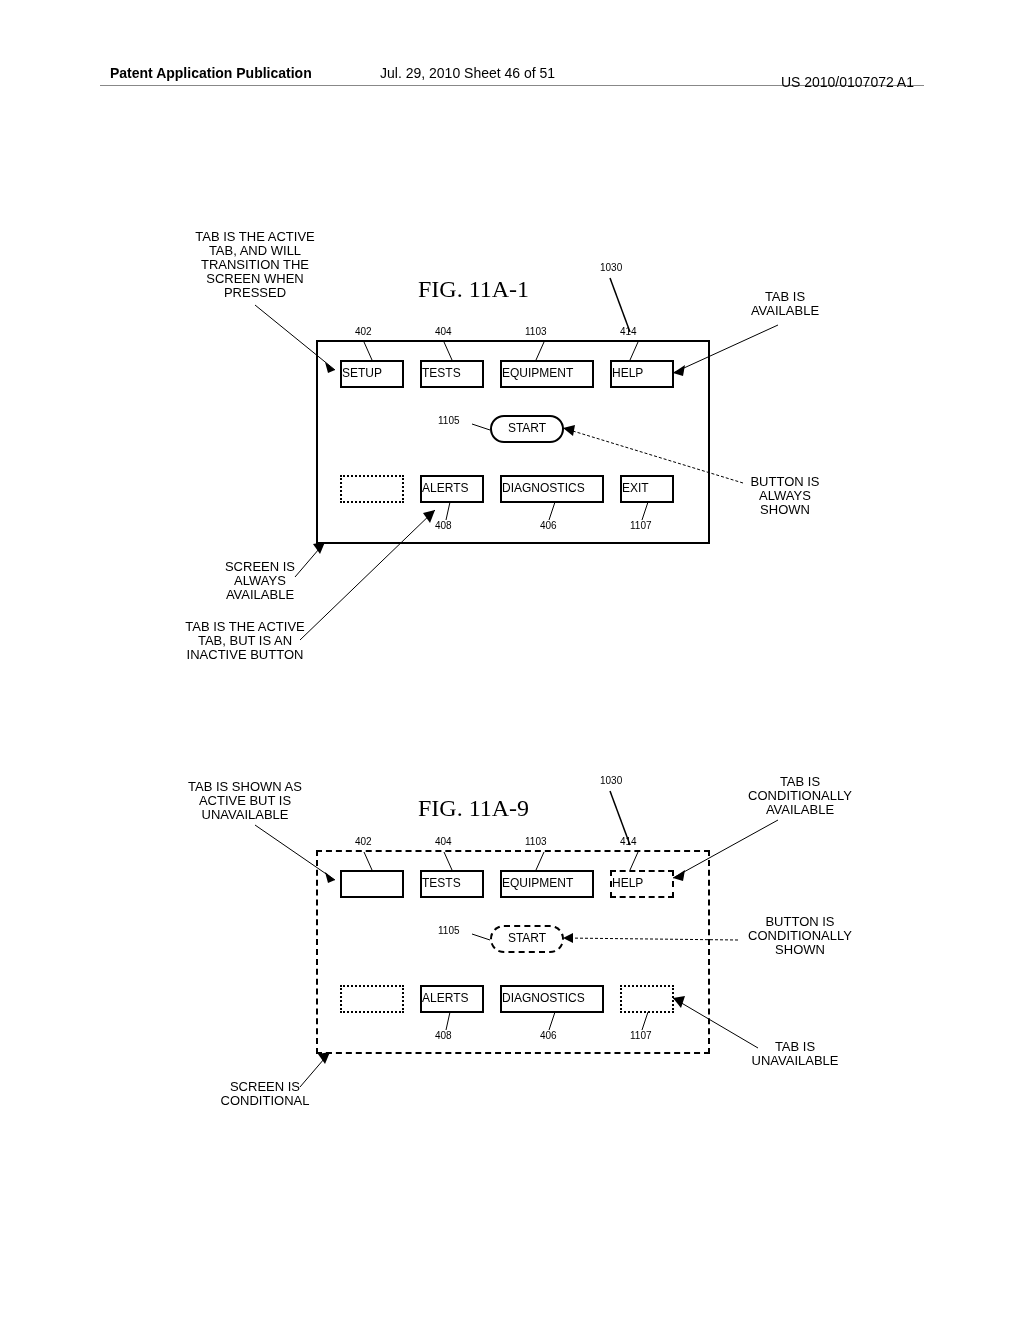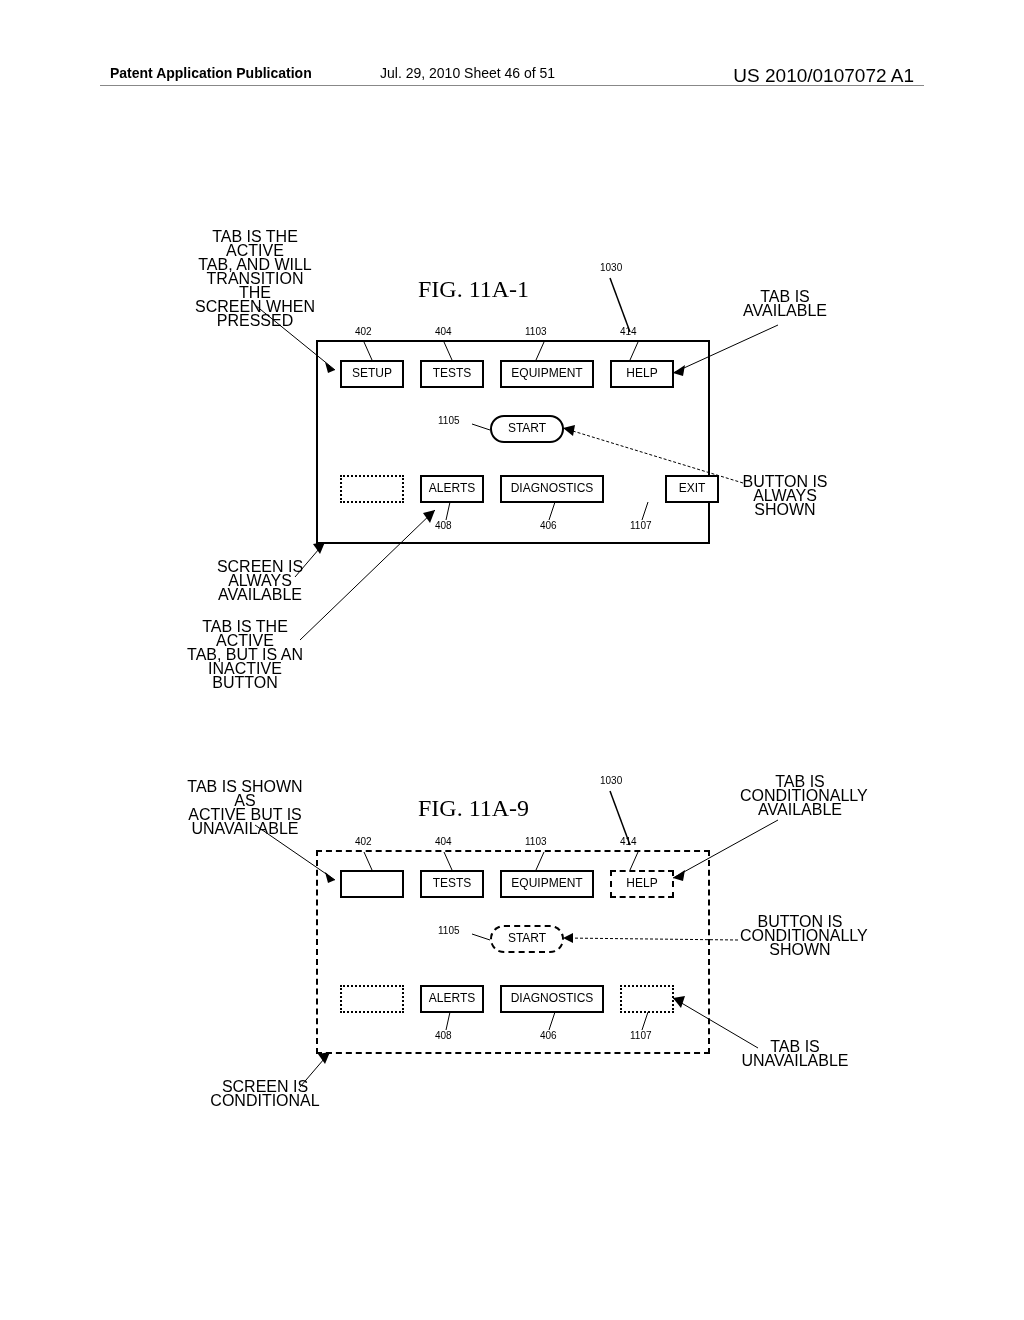--- a/index.html
+++ b/index.html
@@ -31,51 +31,50 @@
   font-size: 14px;
 }
 .hdr-mid {
   position: absolute;
   top: 65px;
   left: 380px;
   font-size: 14px;
 }
 .hdr-right {
   position: absolute;
-  top: 65px;
+  top: 74px;
   right: 110px;
-  font-size: 19px;
+  font-size: 14px;
 }
 .fig-title {
   position: absolute;
   font-family: "Times New Roman", serif;
   font-size: 24px;
 }
 .ref {
   position: absolute;
   font-size: 10px;
 }
 .note {
   position: absolute;
-  font-size: 16px;
+  font-size: 13px;
   text-align: center;
   line-height: 14px;
 }
 .panel {
   position: absolute;
   border: 2px solid #000;
   background: #fff;
 }
 .panel-dashed {
   border-style: dashed;
 }
 .btn {
   position: absolute;
   border: 2px solid #000;
-  text-align: center;
   font-size: 12px;
   padding-top: 4px;
   height: 20px;
   background: #fff;
 }
 .btn-dotted { border-style: dotted; }
 .btn-dashed { border-style: dashed; }
 .pill {
   position: absolute;
   border: 2px solid #000;
@@ -131,21 +130,21 @@
 
   <div class="pill" style="left:490px; top:415px; width:70px;">START</div>
   <div class="ref" style="left:438px; top:415px;">1105</div>
   <svg class="arrow" style="left:472px; top:420px;" width="20" height="12">
       <line x1="0" y1="4" x2="18" y2="10" stroke="#000"></line>
     </svg>
 
   <div class="btn btn-dotted" style="left:340px; top:475px; width:60px;"></div>
   <div class="btn" style="left:420px; top:475px; width:60px;">ALERTS</div>
   <div class="btn" style="left:500px; top:475px; width:100px;">DIAGNOSTICS</div>
-  <div class="btn" style="left:620px; top:475px; width:50px;margin-left:45px;">EXIT</div>
+  <div class="btn" style="left:620px; top:475px; width:50px;">EXIT</div>
 
   <div class="ref" style="left:435px; top:520px;">408</div>
   <div class="ref" style="left:540px; top:520px;">406</div>
   <div class="ref" style="left:630px; top:520px;">1107</div>
   <svg class="arrow" style="left:446px; top:502px;" width="20" height="20">
       <line x1="4" y1="0" x2="0" y2="18" stroke="#000"></line>
     </svg>
   <svg class="arrow" style="left:555px; top:502px;" width="20" height="20">
       <line x1="0" y1="0" x2="-6" y2="18" stroke="#000"></line>
     </svg>

